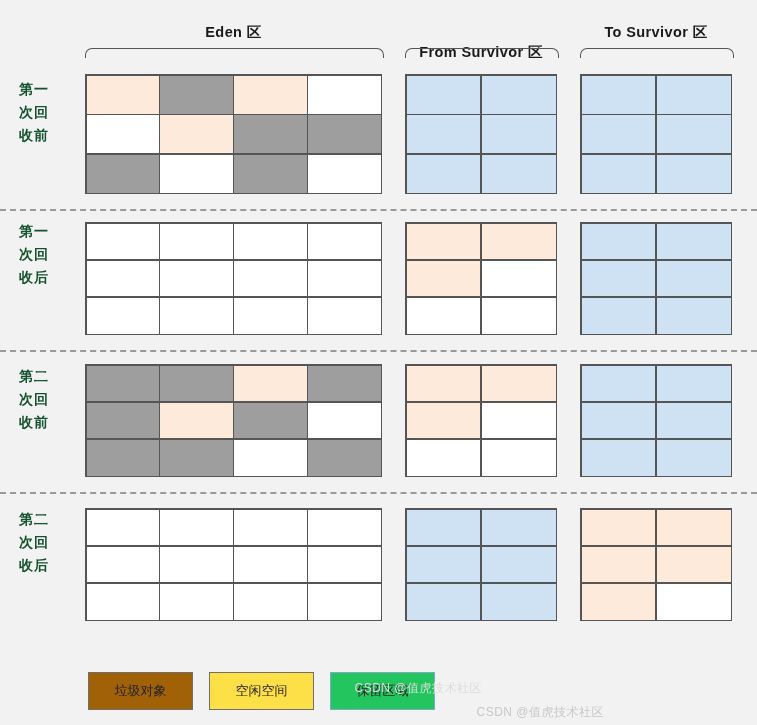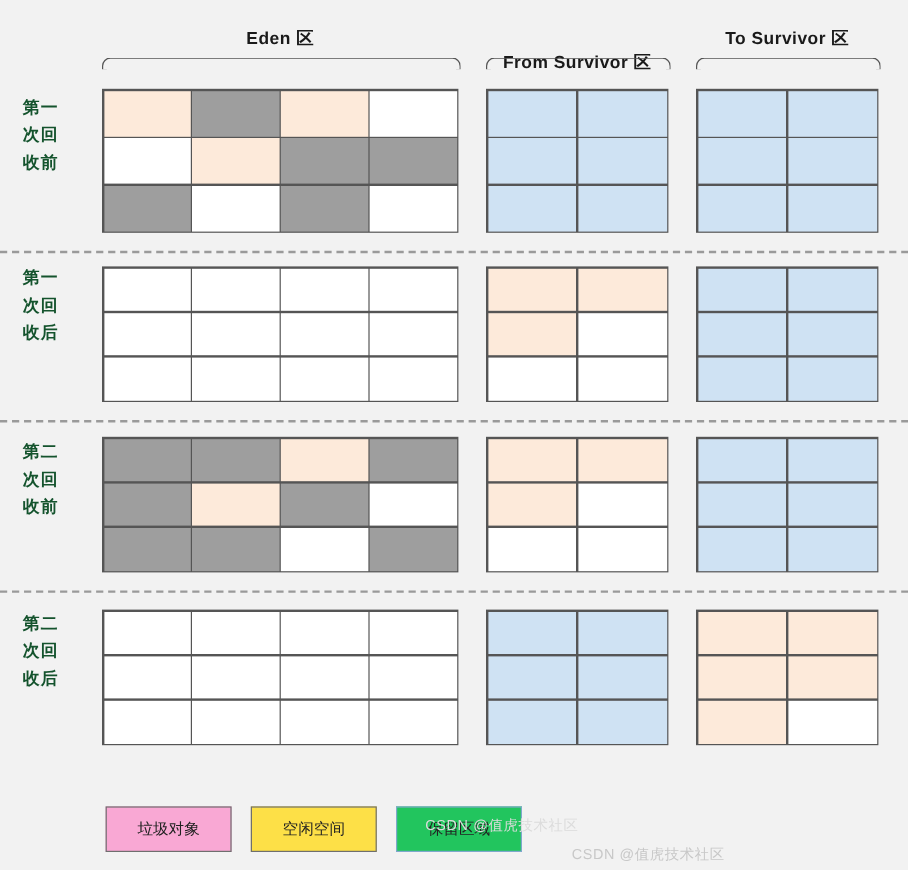--- a/index.html
+++ b/index.html
@@ -74,21 +74,21 @@
     display:flex;
     gap:16px;
   }
   .legend-item{
     width:105px;height:38px;
     border:1.4px solid #6f6f6f;
     display:flex;align-items:center;justify-content:center;
     font-size:13px;color:#222;
     box-sizing:border-box;
   }
-  .legend-item.garbage{background:#f9a8d4;}
+  .legend-item.garbage{background:#a16207;}
   .legend-item.alive{background:#fdeada;border-color:#e0a96d;}
   .legend-item.free{background:#fde047;}
   .legend-item.reserved{background:#22c55e;border-color:#7fa8cc;}
 
   .watermark{
     position:absolute;
     right:8px;bottom:4px;
     font-size:12px;
     color:#c8c8c8;
     letter-spacing:.5px;

